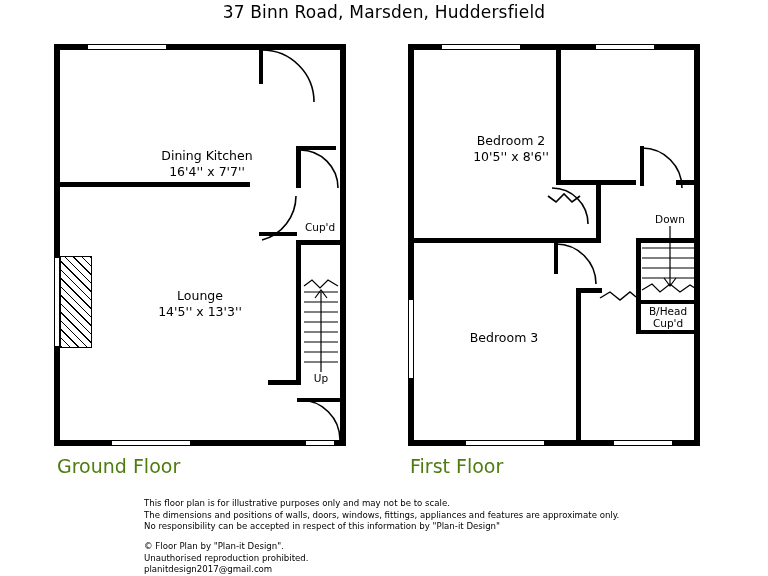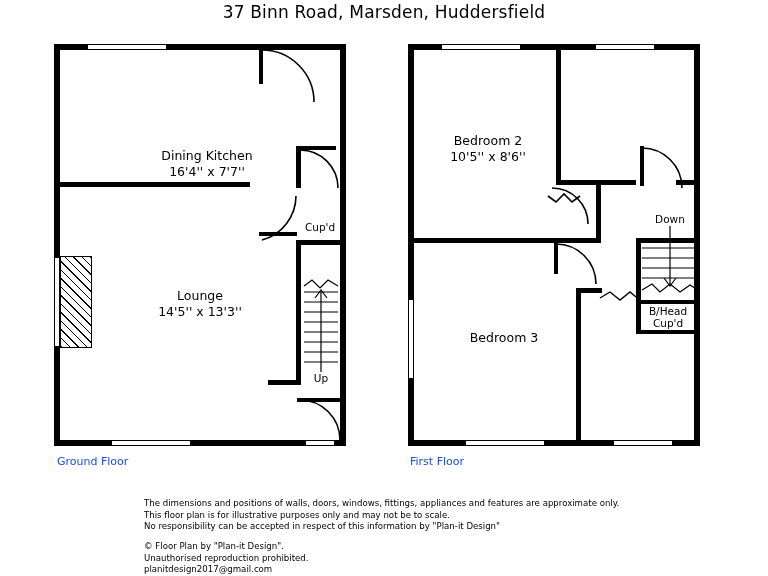--- a/index.html
+++ b/index.html
@@ -24,22 +24,22 @@
     position: absolute;
     left: 0; top: 2px;
     width: 768px;
     text-align: center;
     font-size: 17px;
     letter-spacing: 0.2px;
     color: #000;
   }
   .floorlabel {
     position: absolute;
-    font-size: 11px;
-    color: #1d4ed8;
+    font-size: 19px;
+    color: #4d7c0f;
   }
   .roomlabel {
     position: absolute;
     text-align: center;
     font-size: 12.5px;
     line-height: 16px;
     color: #000;
     white-space: nowrap;
   }
   .roomlabel .nm { display: block; }
@@ -240,21 +240,21 @@
 
   <div class="smalllabel" style="left:305px; top:372px; width:32px;">
     <span>Up</span>
   </div>
 
   <div class="floorlabel" style="left:57px; top:455px;">
     <span>Ground Floor</span>
   </div>
 
 
-  <div class="roomlabel" style="left:420px; top:133px; width:136px;">
+  <div class="roomlabel" style="left:443px; top:133px; width:136px;">
     <span class="nm">Bedroom 2</span>
     <span class="dim">10'5'' x 8'6''</span>
   </div>
 
   <div class="roomlabel" style="left:432px; top:330px; width:144px;">
     <span class="nm">Bedroom 3</span>
   </div>
 
 
   <div class="smalllabel" style="left:648px; top:213px; width:44px;">
@@ -267,22 +267,22 @@
 
   <div class="smalllabel" style="left:640px; top:317px; width:56px;">
     <span>Cup'd</span>
   </div>
 
   <div class="floorlabel" style="left:410px; top:455px;">
     <span>First Floor</span>
   </div>
 
   <div class="disclaimer">
+    <div>This floor plan is for illustrative purposes only and may not be to scale.</div>
     <div>The dimensions and positions of walls, doors, windows, fittings, appliances and features are approximate only.</div>
-    <div>This floor plan is for illustrative purposes only and may not be to scale.</div>
     <div>No responsibility can be accepted in respect of this information by "Plan-it Design"</div>
   </div>
 
   <div class="credit">
     <div>© Floor Plan by "Plan-it Design".</div>
     <div>Unauthorised reproduction prohibited.</div>
     <div>planitdesign2017@gmail.com</div>
   </div>
 
 </div>

